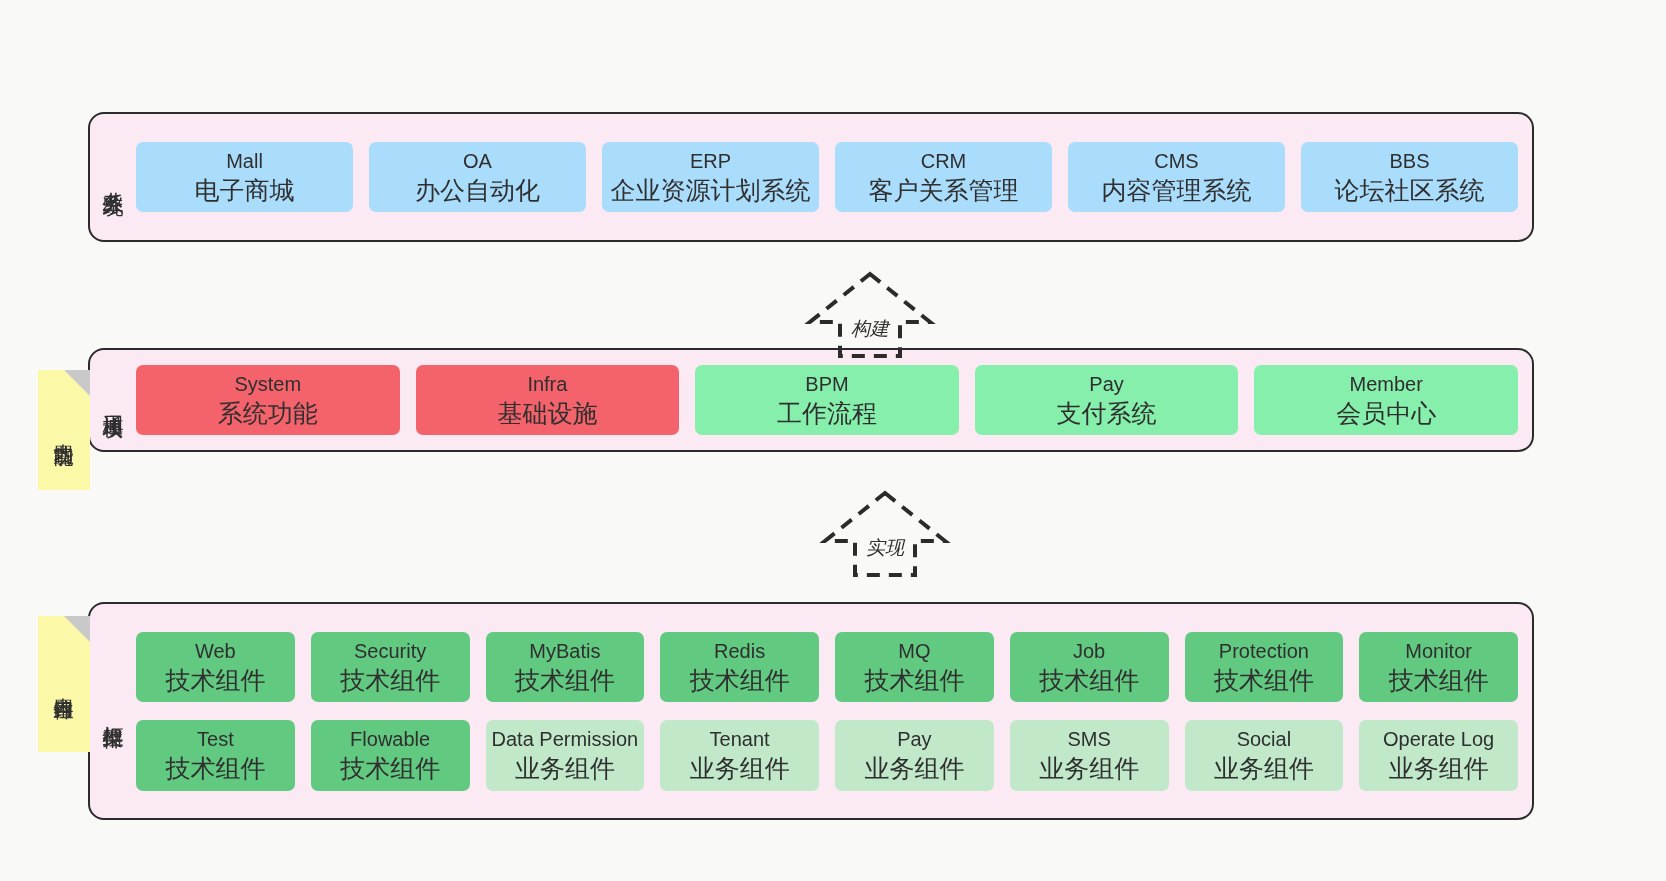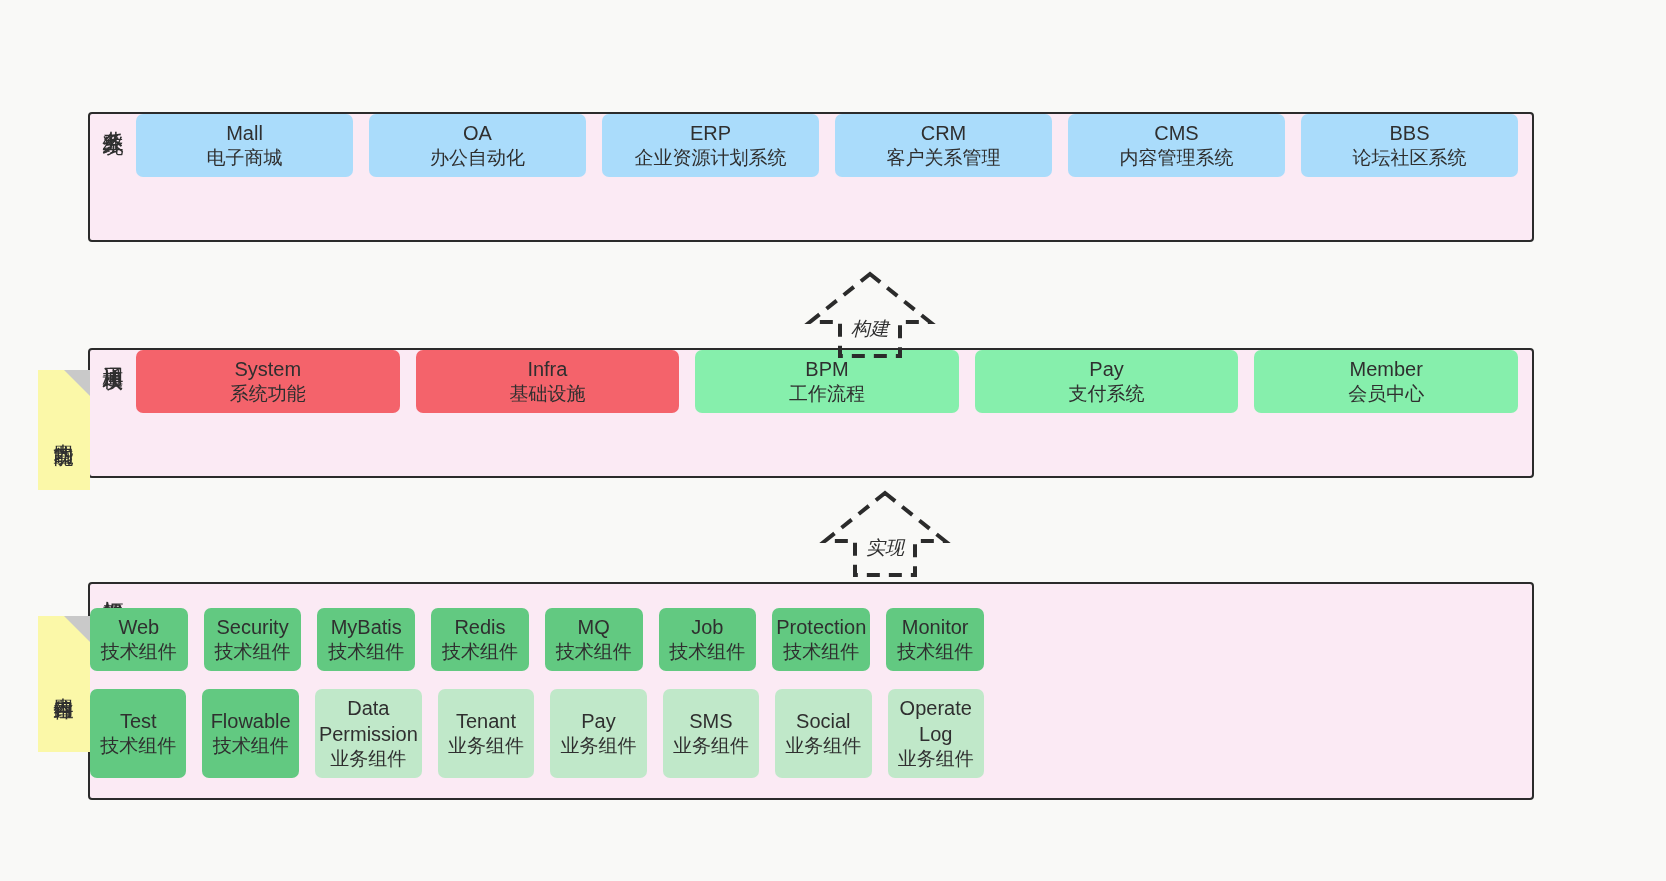--- a/index.html
+++ b/index.html
@@ -19,24 +19,24 @@
   .canvas {
     position: absolute;
     inset: 0;
   }
 
   
   .band {
     position: absolute;
     background: #fbeaf4;
     border: 2px solid #2b2b2b;
-    border-radius: 4px;
+    border-radius: 16px;
     box-sizing: border-box;
     display: flex;
-    align-items: flex-start;
+    align-items: center;
   }
 
   .band-label {
     flex: 0 0 auto;
     width: 46px;
     display: flex;
     align-items: center;
     justify-content: center;
     font-size: 21px;
     line-height: 1.15;
@@ -72,21 +72,21 @@
     text-align: center;
     box-sizing: border-box;
     padding: 6px 4px;
     line-height: 1.3;
   }
   .card .title {
     font-size: 20px;
     color: #2f2f2f;
   }
   .card .subtitle {
-    font-size: 19px;
+    font-size: 25px;
     color: #2f2f2f;
   }
 
   .card.blue       { background: #aadcfb; }
   .card.red        { background: #f4636b; }
   .card.pink       { background: #86efac; }
   .card.green      { background: #62c981; }
   .card.lightgreen { background: #c0e8c9; }
 
   
@@ -171,21 +171,21 @@
     </div>
   </div>
 
   <div class="arrow" style="left:795px; top:270px; width:150px; height:90px;">
     <svg width="150" height="90" viewBox="0 0 150 90">
       <path d="M 75 4 L 135 52 L 105 52 L 105 86 L 45 86 L 45 52 L 15 52 Z" fill="none" stroke="#2b2b2b" stroke-width="4" stroke-dasharray="13,9" stroke-linejoin="miter"></path>
     </svg>
     <span class="arrow-label" style="bottom:18px;">构建</span>
   </div>
 
-  <div class="band" style="left:88px; top:348px; width:1446px; height:130px;">
+  <div class="band" style="left:88px; top:348px; width:1446px; height:104px;">
     <div class="band-label">通用模块</div>
     <div class="band-body">
       <div class="row">
         <div class="card red">
           <div class="title">System</div>
           <div class="subtitle">系统功能</div>
         </div>
         <div class="card red">
           <div class="title">Infra</div>
           <div class="subtitle">基础设施</div>
@@ -211,21 +211,21 @@
     <span class="fold"></span>
   </div>
 
   <div class="arrow" style="left:810px; top:489px; width:150px; height:90px;">
     <svg width="150" height="90" viewBox="0 0 150 90">
       <path d="M 75 4 L 135 52 L 105 52 L 105 86 L 45 86 L 45 52 L 15 52 Z" fill="none" stroke="#2b2b2b" stroke-width="4" stroke-dasharray="13,9" stroke-linejoin="miter"></path>
     </svg>
     <span class="arrow-label" style="bottom:18px;">实现</span>
   </div>
 
-  <div class="band" style="left:88px; top:582px; width:1446px; height:218px;flex-direction:column;">
+  <div class="band" style="left:88px; top:602px; width:1446px; height:218px;">
     <div class="band-label">框架组件</div>
     <div class="band-body">
 
       <div class="row">
         <div class="card green">
           <div class="title">Web</div>
           <div class="subtitle">技术组件</div>
         </div>
         <div class="card green">
           <div class="title">Security</div>

